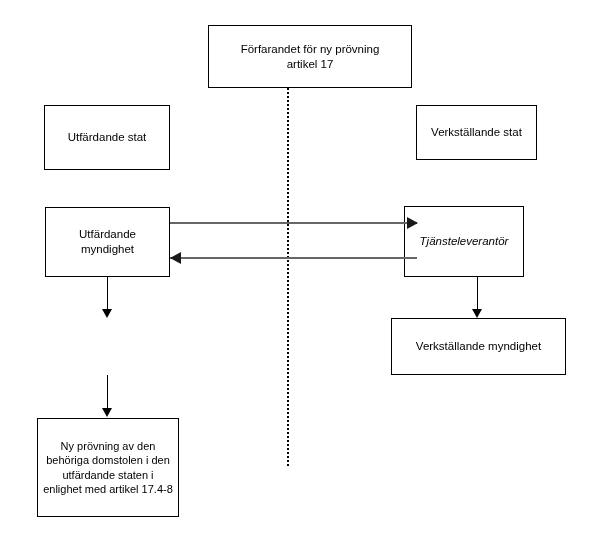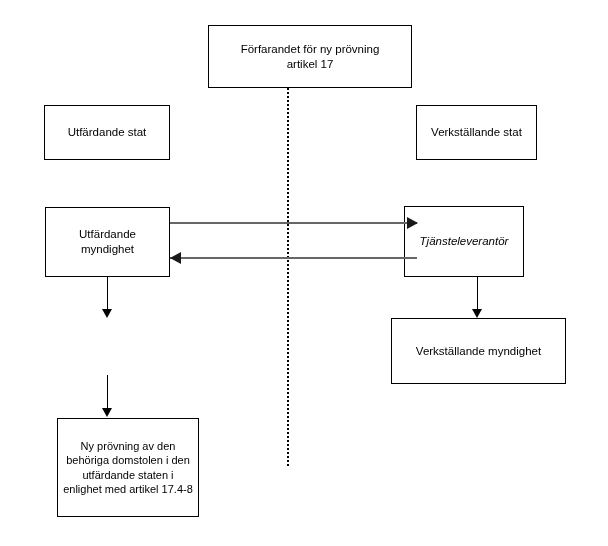--- a/index.html
+++ b/index.html
@@ -26,28 +26,28 @@
     align-items: center;
     justify-content: center;
     text-align: center;
     color: #000000;
     font-size: 11.5px;
     line-height: 15px;
     padding: 2px 4px;
     white-space: pre-line;
   }
   #node-title      { left: 208px; top: 25px;  width: 204px; height: 63px; }
-  #node-issue-state{ left: 44px;  top: 105px; width: 126px; height: 55px; }
+  #node-issue-state{ left: 44px;  top: 105px; width: 126px; height: 65px; }
   #node-exec-state { left: 416px; top: 105px; width: 121px; height: 55px; }
   #node-issue-auth { left: 45px;  top: 207px; width: 125px; height: 70px; }
   #node-provider   { left: 404px; top: 206px; width: 120px; height: 71px; font-style: italic; }
   #node-review     { left: 45px;  top: 318px; width: 125px; height: 57px; }
-  #node-exec-auth  { left: 391px; top: 318px; width: 175px; height: 66px; }
+  #node-exec-auth  { left: 391px; top: 318px; width: 175px; height: 57px; }
   #node-court      { left: 37px;  top: 418px; width: 142px; height: 99px;
-                     font-size: 11px; line-height: 14.5px; margin-left: 20px; }
+                     font-size: 11px; line-height: 14.5px; }
 
   .divider {
     position: absolute;
     left: 287px;
     top: 88px;
     width: 0;
     height: 378px;
     border-left: 2px dotted #000000;
   }
 

